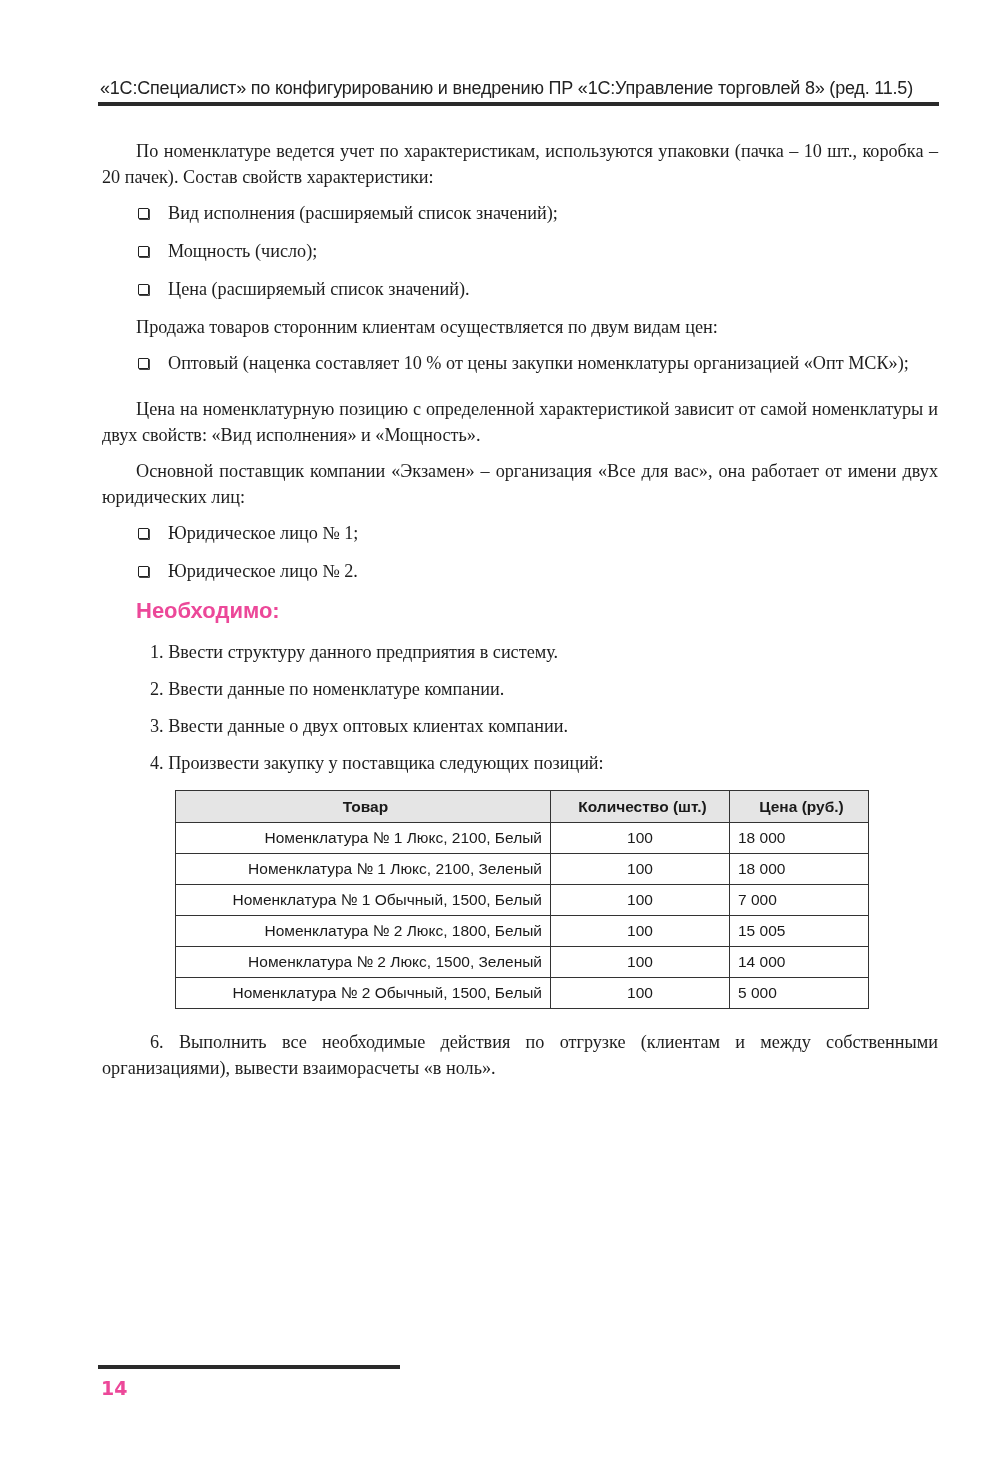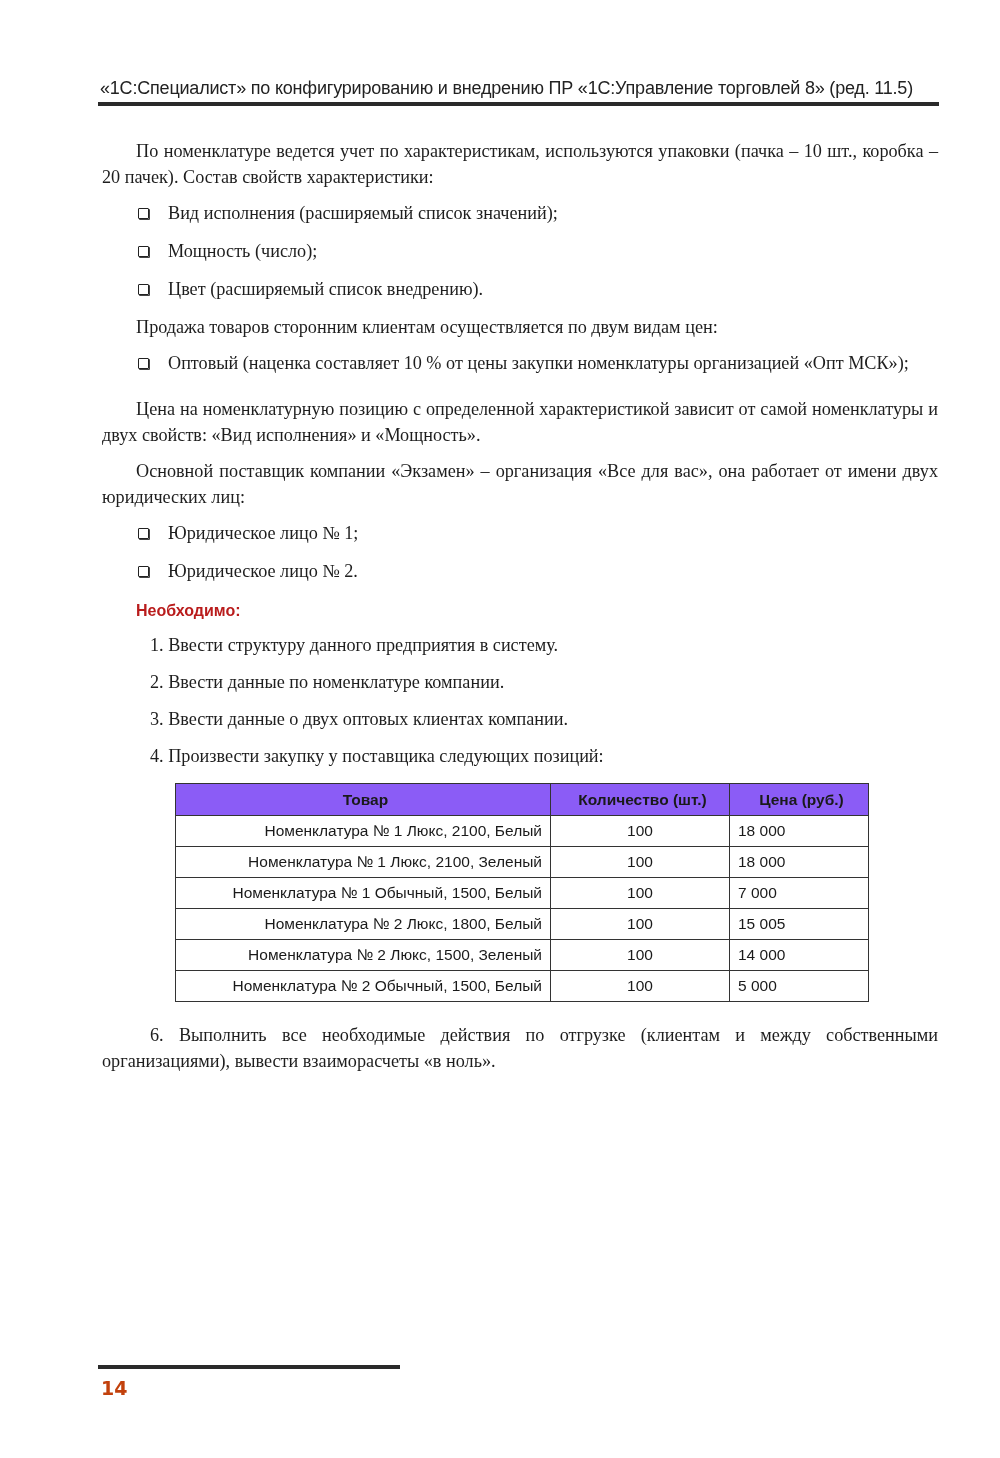--- a/index.html
+++ b/index.html
@@ -16,53 +16,53 @@
     font-family: "Liberation Serif", serif; font-size: 18.2px; line-height: 26px; color: #1e1e1e;
   }
   .para { text-align: justify; text-indent: 34px; margin: 0 0 10px 0; }
   .bullets { list-style: none; margin: 0 0 10px 0; padding: 0; }
   .bullets li { position: relative; padding-left: 66px; margin-bottom: 12px; }
   .bullets li .box {
     position: absolute; left: 36px; top: 8px; width: 9px; height: 9px;
     border: 1.6px solid #222; border-radius: 1px; box-shadow: 1px 1px 0 #444;
   }
   .heading {
-    font-family: "Liberation Sans", sans-serif; font-weight: bold; font-size: 16px;
-    margin: 14px 0 8px 34px; color: #b91c1c;
+    font-family: "Liberation Sans", sans-serif; font-weight: bold; font-size: 22px;
+    margin: 14px 0 15px 34px; color: #ec4899;
   }
   .steps { list-style: none; margin: 0; padding: 0; }
   .steps li { margin: 0 0 11px 48px; }
   .steps li.wide { margin-left: 0; text-indent: 48px; text-align: justify; }
   table.purchase {
     border-collapse: collapse; margin: 14px 0 20px 73px;
     font-family: "Liberation Sans", sans-serif; font-size: 15.5px; color: #1a1a1a;
   }
   table.purchase th, table.purchase td { border: 1px solid #333; height: 30px; padding: 0 8px; }
-  table.purchase th { background: #8b5cf6; font-weight: bold; font-size: 15.5px; height: 31px; padding-left: 13px; }
+  table.purchase th { background: #e5e5e5; font-weight: bold; font-size: 15.5px; height: 31px; padding-left: 13px; }
   table.purchase td.name { width: 358px; text-align: right; }
   table.purchase td.qty { width: 162px; text-align: center; }
   table.purchase td.price { width: 122px; }
   .footer-rule { position: absolute; left: 98px; top: 1365px; width: 302px; height: 4px; background: #2a2a2a; }
   .page-number {
     position: absolute; left: 101px; top: 1377px;
-    font-family: "DejaVu Sans", sans-serif; font-weight: bold; font-size: 19px; color: #c2410c;
+    font-family: "DejaVu Sans", sans-serif; font-weight: bold; font-size: 19px; color: #ec4899;
   }
 </style>
 </head>
 <body>
 
 <div class="header-text">«1С:Специалист» по конфигурированию и внедрению ПР «1С:Управление торговлей 8» (ред. 11.5)</div>
 <div class="header-rule"></div>
 
 <div class="content">
   <p class="para">По номенклатуре ведется учет по характеристикам, используются упаковки (пачка – 10 шт., коробка – 20 пачек). Состав свойств характеристики:</p>
   <ul class="bullets">
     <li><span class="box"></span><span>Вид исполнения (расширяемый список значений);</span></li>
     <li><span class="box"></span><span>Мощность (число);</span></li>
-    <li><span class="box"></span><span>Цвет (расширяемый список внедрению).</span></li>
+    <li><span class="box"></span><span>Цена (расширяемый список значений).</span></li>
   </ul>
 
   <p class="para">Продажа товаров сторонним клиентам осуществляется по двум видам цен:</p>
   <ul class="bullets">
     <li><span class="box"></span><span>Оптовый (наценка составляет 10 % от цены закупки номенклатуры организацией «Опт МСК»);</span></li>
   </ul>
 
   <p class="para" style="margin-top:20px">Цена на номенклатурную позицию с определенной характеристикой зависит от самой номенклатуры и двух свойств: «Вид исполнения» и «Мощность».</p>
   <p class="para">Основной поставщик компании «Экзамен» – организация «Все для вас», она работает от имени двух юридических лиц:</p>
   <ul class="bullets">

